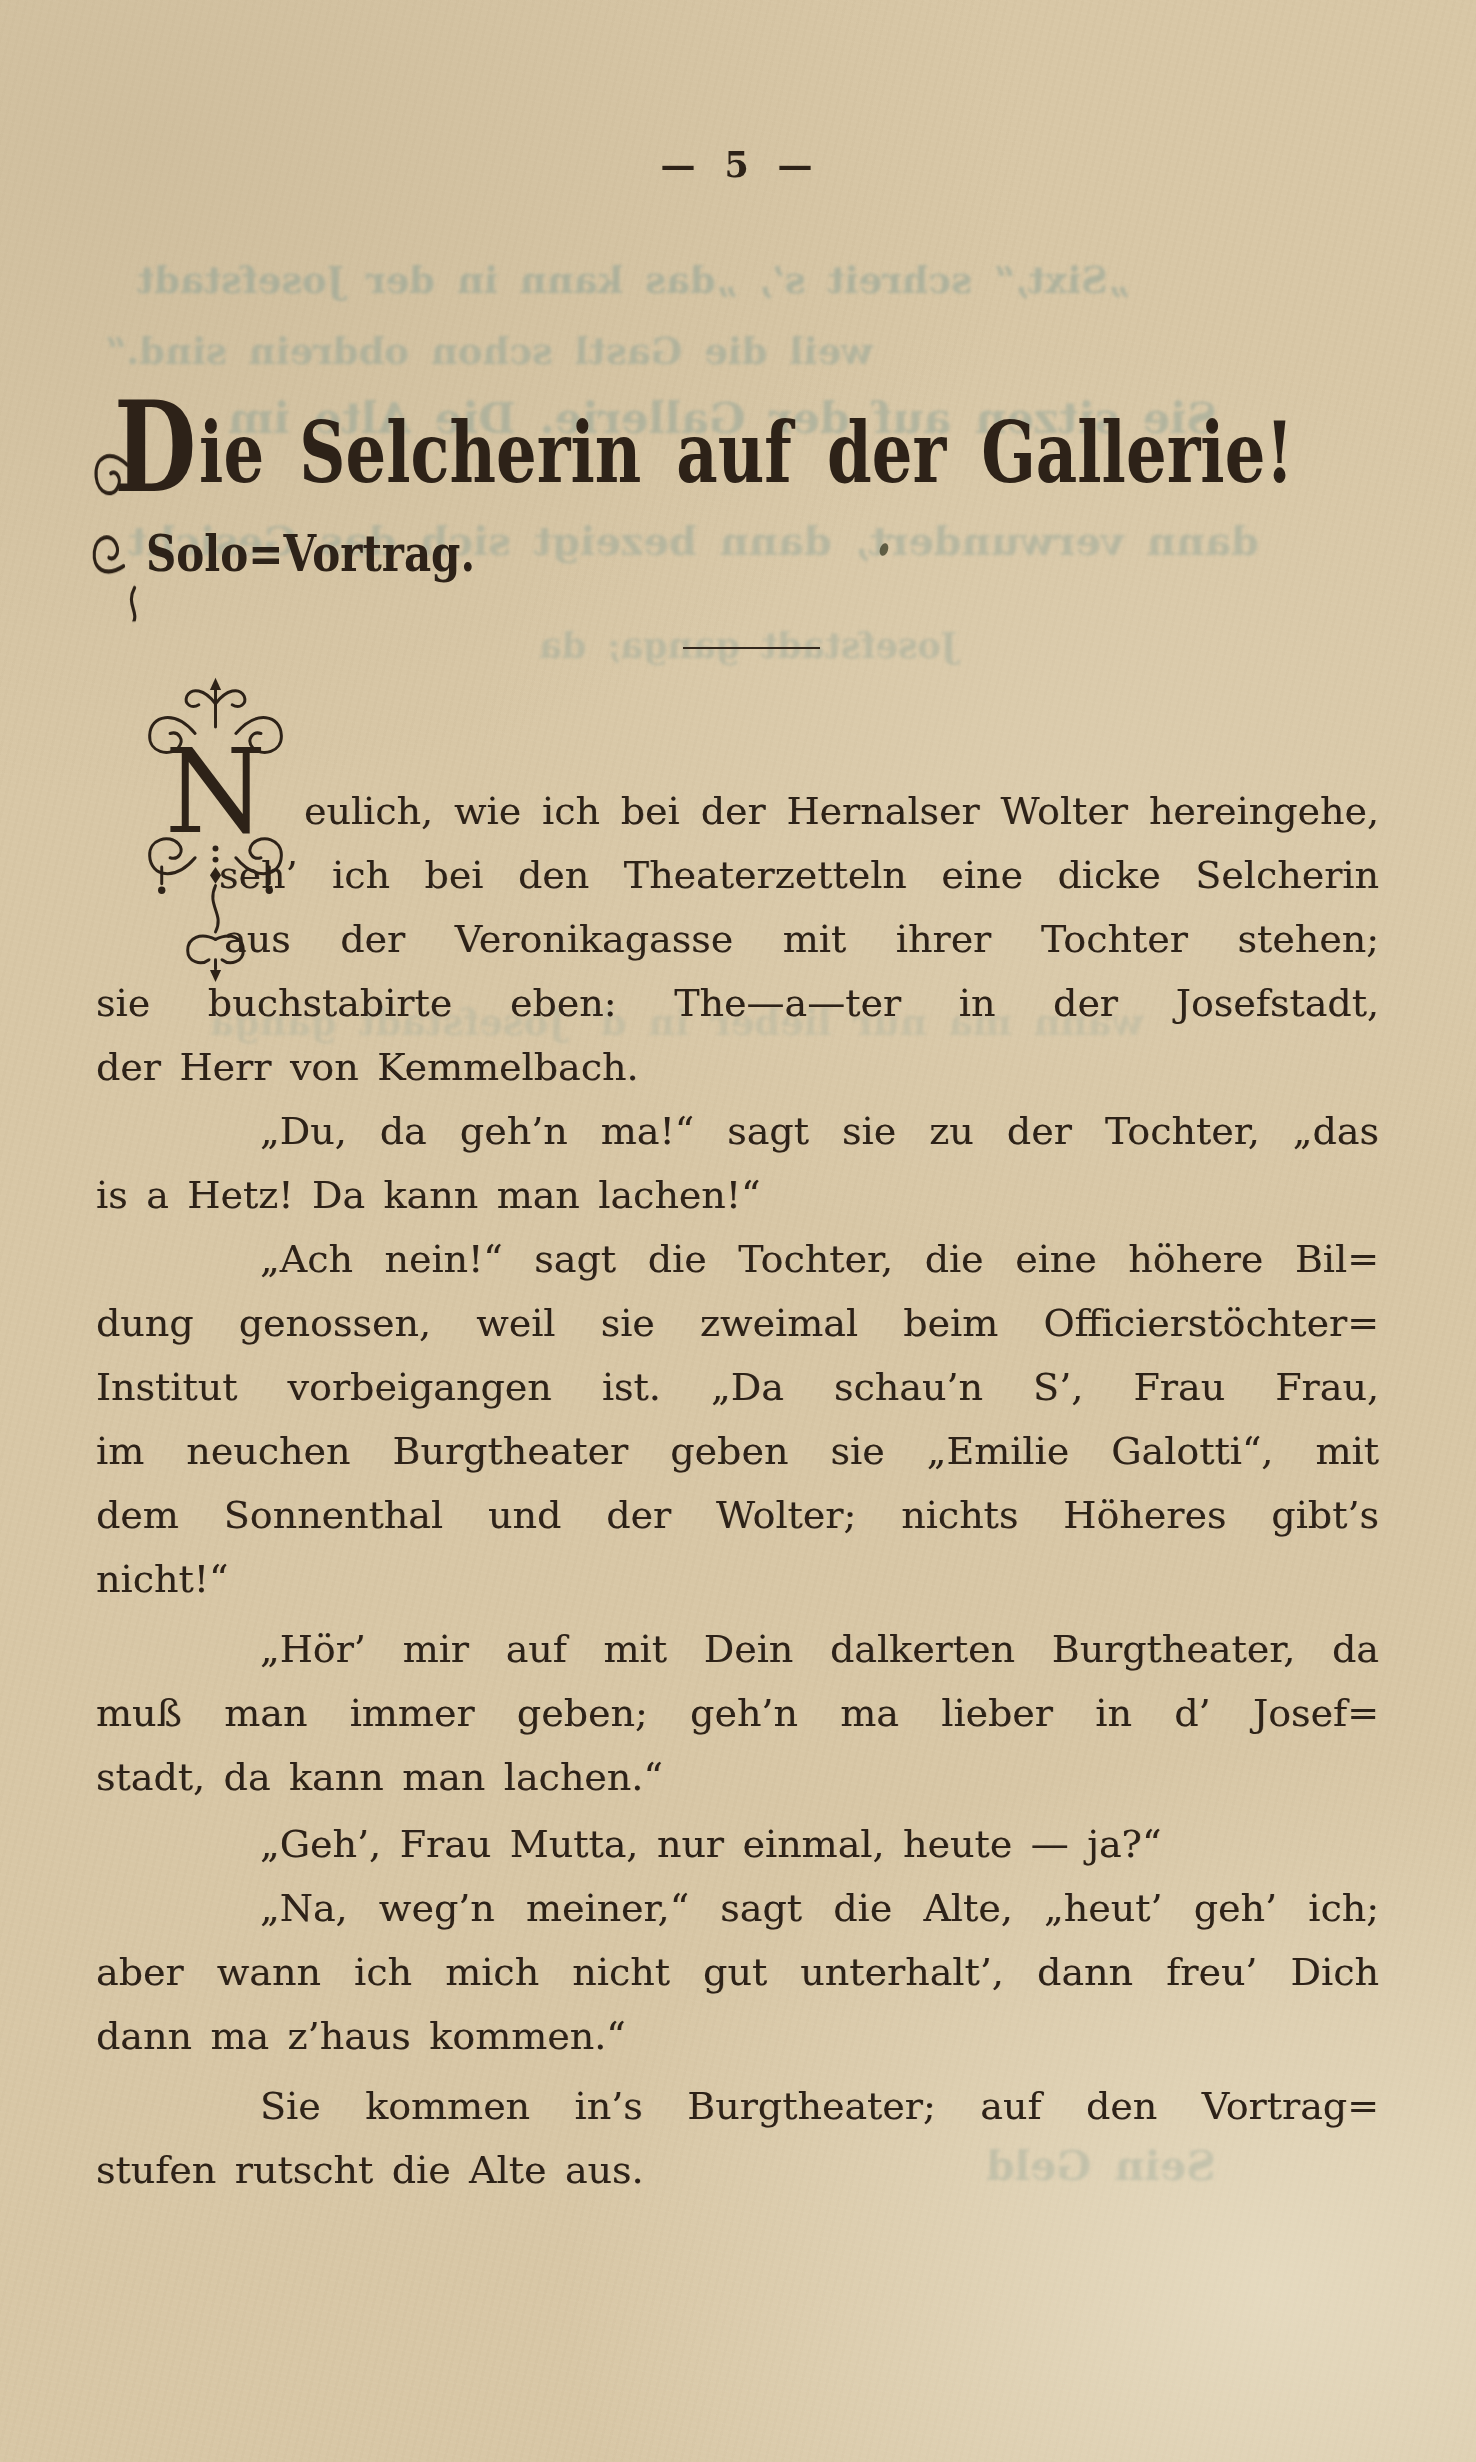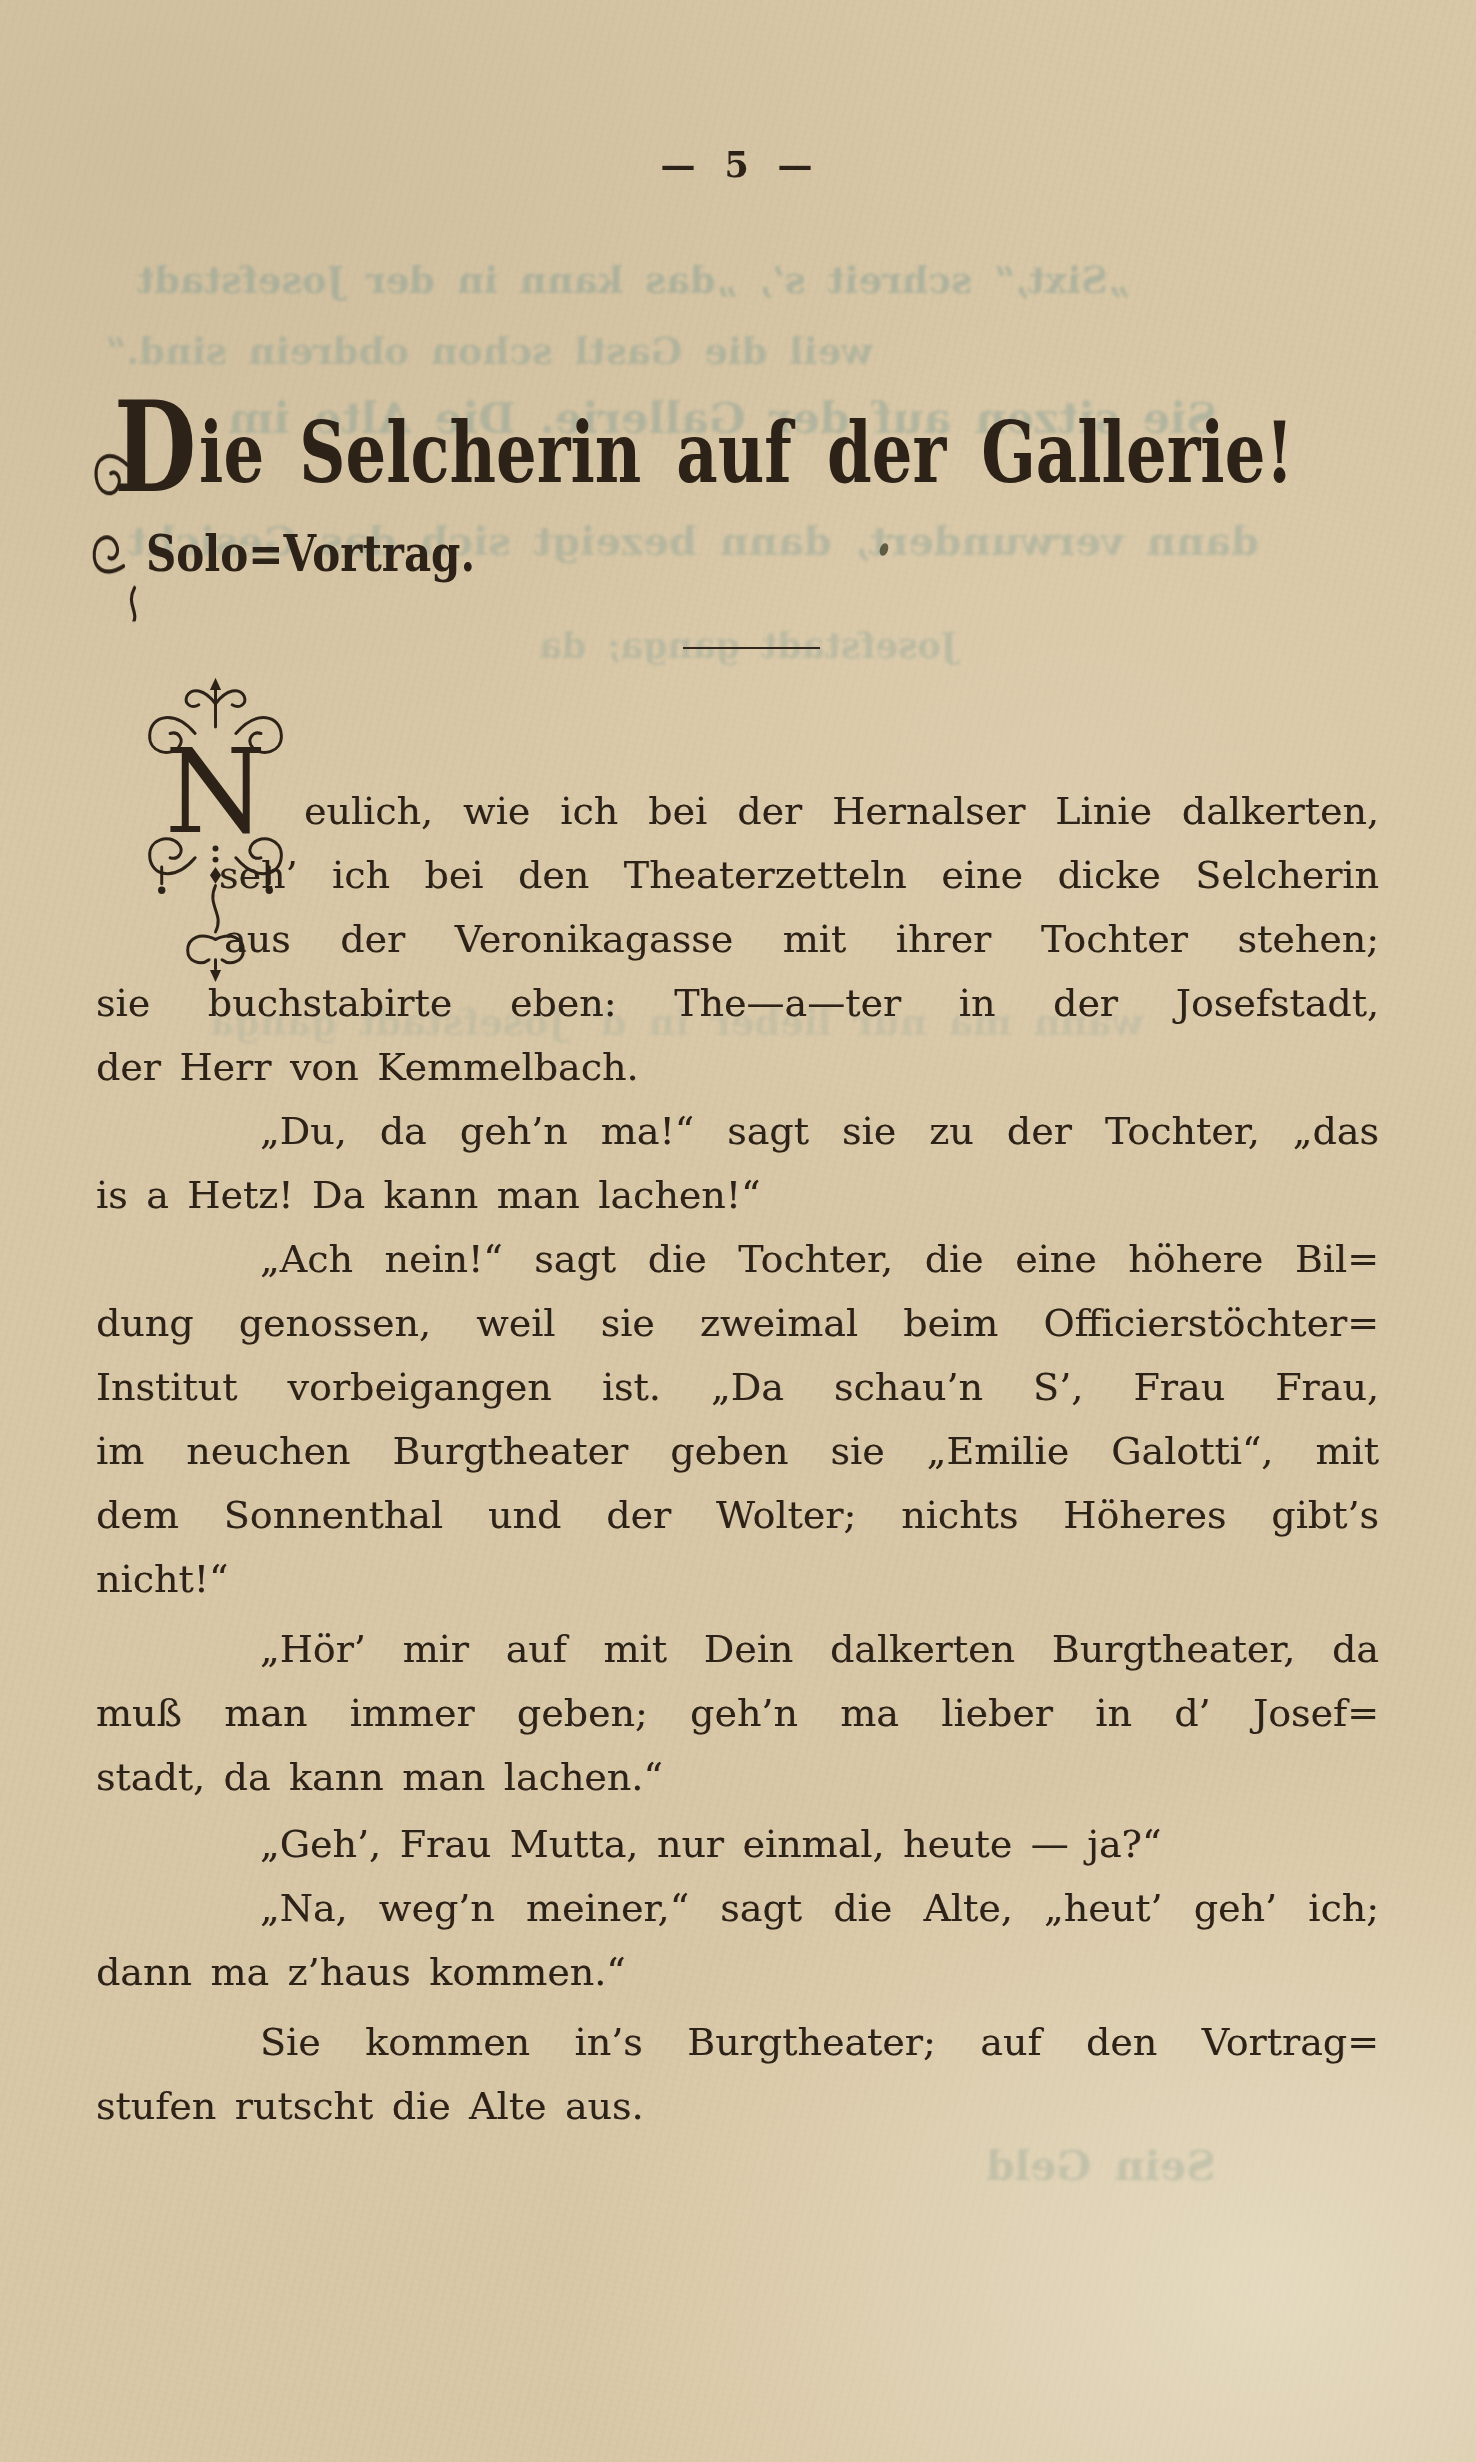--- a/index.html
+++ b/index.html
@@ -119,38 +119,39 @@
       <circle cx="136" cy="231" r="4"></circle>
       <circle cx="78" cy="186" r="3.2"></circle>
       <circle cx="78" cy="198" r="3.2"></circle>
       <path d="M78,206 l6,9 -6,9 -6,-9 z"></path>
       <path d="M78,330 l-6,-13 h12 z"></path>
       <text x="78" y="168" text-anchor="middle" font-family="DejaVu Serif, Liberation Serif, serif" font-size="125">N</text>
     </g>
   </svg>
 
   <div class="bodytext">
-    <div class="bl j i1">eulich, wie ich bei der Hernalser Linie dalkerten,</div>
+    <div class="bl j i1">eulich, wie ich bei der Hernalser Wolter hereingehe,</div>
     <div class="bl j i2">seh’ ich bei den Theaterzetteln eine dicke Selcherin</div>
     <div class="bl j i3">aus der Veronikagasse mit ihrer Tochter stehen;</div>
     <div class="bl j">sie buchstabirte eben: The—a—ter in der Josefstadt,</div>
     <div class="bl">der Herr von Kemmelbach.</div>
     <div class="bl j ind">„Du, da geh’n ma!“ sagt sie zu der Tochter, „das</div>
     <div class="bl">is a Hetz! Da kann man lachen!“</div>
     <div class="bl j ind">„Ach nein!“ sagt die Tochter, die eine höhere Bil=</div>
     <div class="bl j">dung genossen, weil sie zweimal beim Officierstöchter=</div>
     <div class="bl j">Institut vorbeigangen ist. „Da schau’n S’, Frau Frau,</div>
     <div class="bl j">im neuchen Burgtheater geben sie „Emilie Galotti“, mit</div>
     <div class="bl j">dem Sonnenthal und der Wolter; nichts Höheres gibt’s</div>
     <div class="bl">nicht!“</div>
     <div class="bl j ind mt6">„Hör’ mir auf mit Dein dalkerten Burgtheater, da</div>
     <div class="bl j">muß man immer geben; geh’n ma lieber in d’ Josef=</div>
     <div class="bl">stadt, da kann man lachen.“</div>
     <div class="bl ind mt4">„Geh’, Frau Mutta, nur einmal, heute — ja?“</div>
     <div class="bl j ind">„Na, weg’n meiner,“ sagt die Alte, „heut’ geh’ ich;</div>
+    <div class="bl j">aber wann ich mich nicht gut unterhalt’, dann freu’ Dich</div>
     <div class="bl">dann ma z’haus kommen.“</div>
     <div class="bl j ind mt6">Sie kommen in’s Burgtheater; auf den Vortrag=</div>
     <div class="bl">stufen rutscht die Alte aus.</div>
   </div>
 
   <div class="speck"></div>
 
 </div>
 
 

